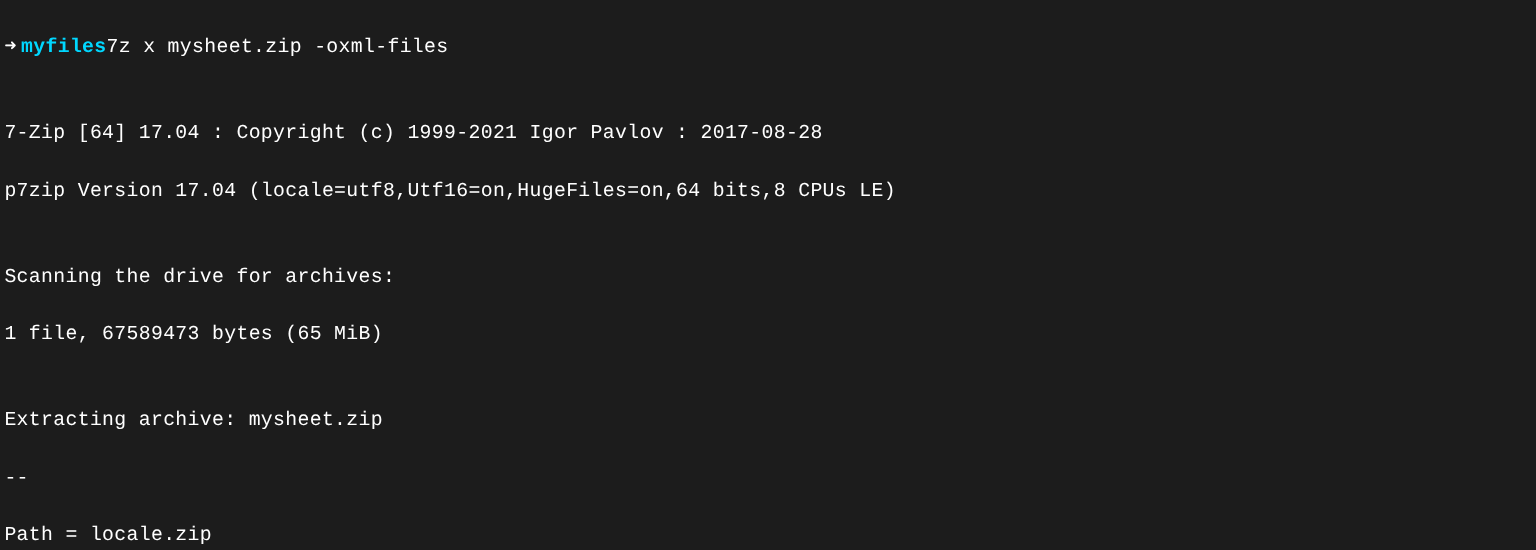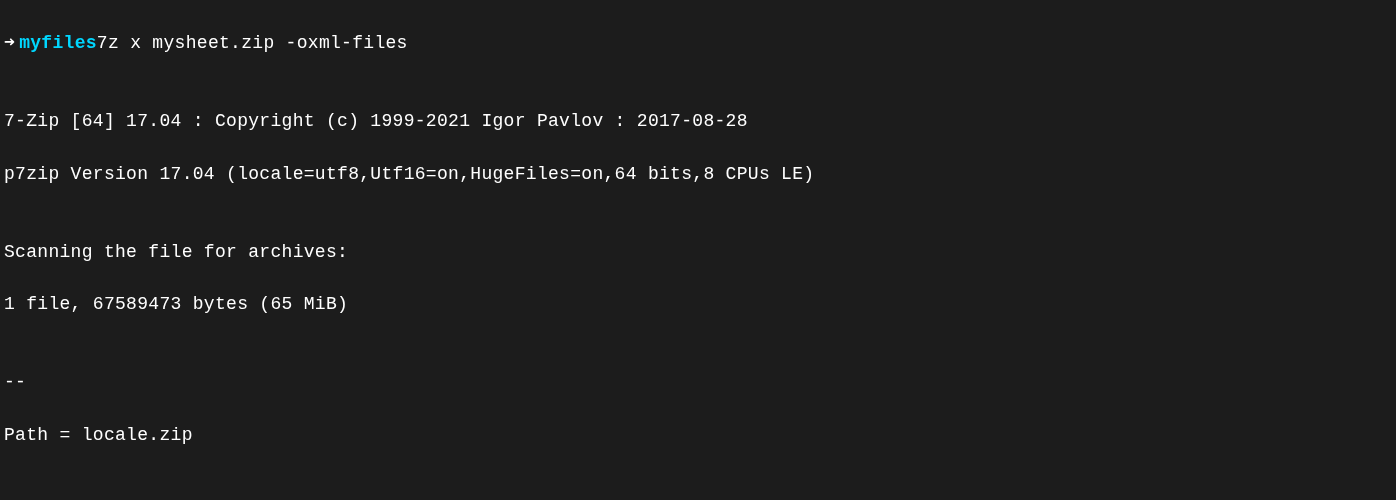--- a/index.html
+++ b/index.html
@@ -45,23 +45,24 @@
   </style>
 </head>
 <body>
 
 <div class="terminal">
 <div class="prompt-line"><span class="arrow">➜</span>  <span class="dir">myfiles</span> <span class="command">7z x mysheet.zip -oxml-files</span></div>
 <div class="output"></div>
 <div class="output">7-Zip [64] 17.04 : Copyright (c) 1999-2021 Igor Pavlov : 2017-08-28</div>
 <div class="output">p7zip Version 17.04 (locale=utf8,Utf16=on,HugeFiles=on,64 bits,8 CPUs LE)</div>
 <div class="output"></div>
-<div class="output">Scanning the file for archives:</div>
+<div class="output">Scanning the drive for archives:</div>
 <div class="output">1 file, 67589473 bytes (65 MiB)</div>
 <div class="output"></div>
+<div class="output">Extracting archive: mysheet.zip</div>
 <div class="output">--</div>
 <div class="output">Path = locale.zip</div>
 
 
 <div class="output"></div>
 
 <div class="output"></div>
 
 
 

